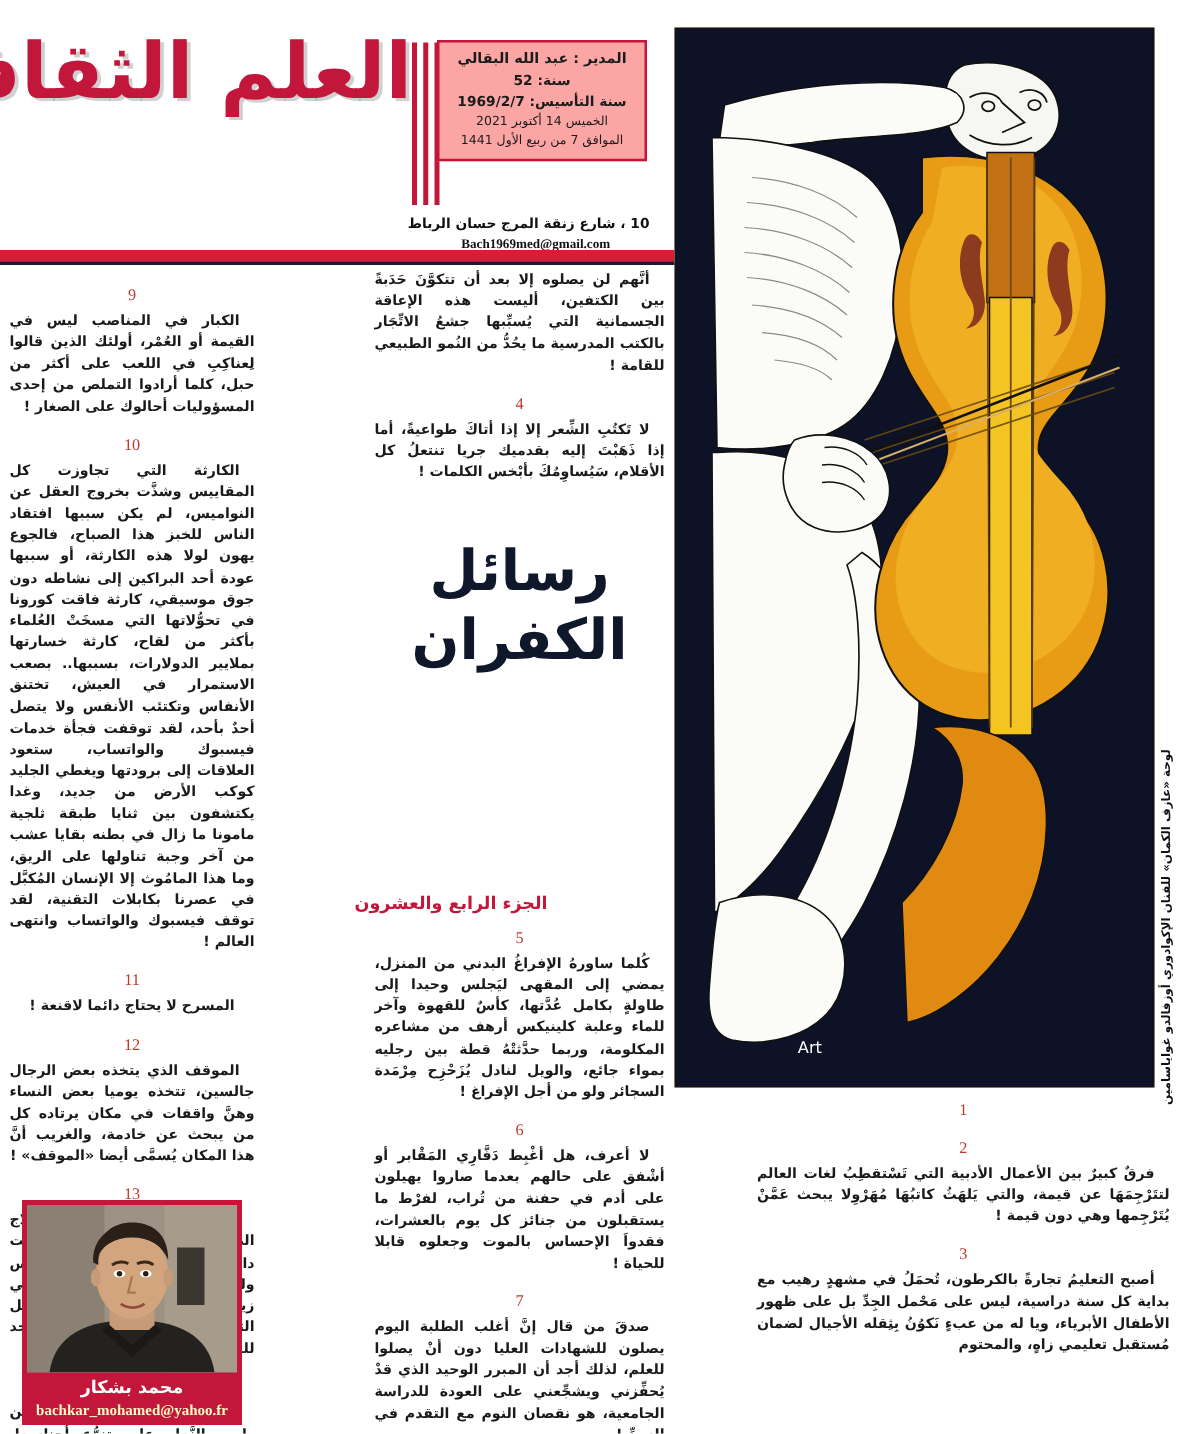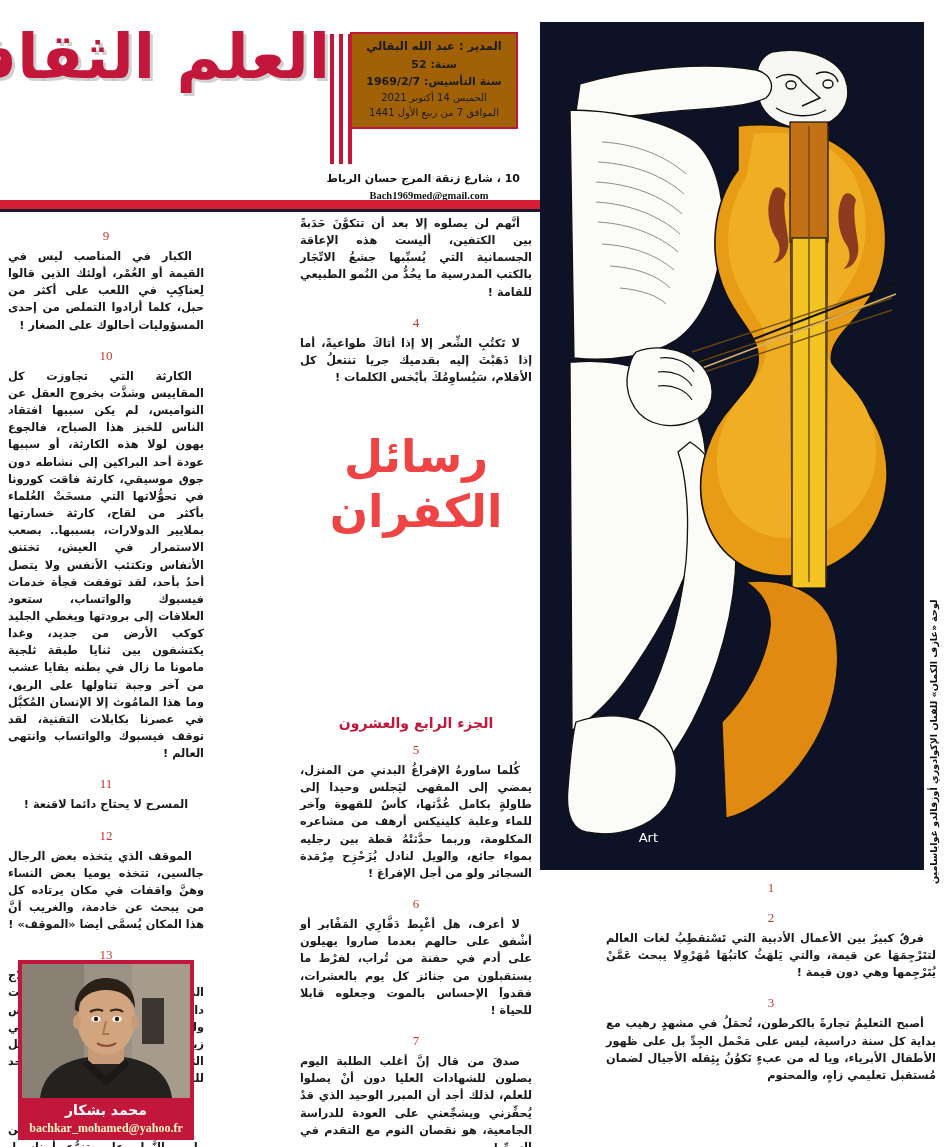--- a/index.html
+++ b/index.html
@@ -27,21 +27,21 @@
   }
   .info-box {
     position: absolute;
     right: 22px;
     top: 32px;
     width: 168px;
     border: 2px solid #c2163a;
     box-sizing: border-box;
     padding: 4px 6px 6px 6px;
     text-align: center;
-    background: #a16207;
+    background: #fca5a5;
   }
   .info-line {
     font-size: 11px;
     font-weight: bold;
     color: #1b1b1b;
     line-height: 1.55;
     white-space: nowrap;
     direction: rtl;
   }
   .info-line.director { font-size: 11.5px; letter-spacing: -0.2px; }
@@ -190,32 +190,32 @@
   .para.center { text-align: center; text-indent: 0; }
 
   
   .article-title {
     position: absolute;
     left: 300px;
     top: 430px;
     width: 232px;
     text-align: center;
     direction: rtl;
-    color: #ef4444;
+    color: #0f172a;
     font-size: 45px;
     font-weight: bold;
     line-height: 1.22;
     letter-spacing: -1px;
   }
   .article-sub {
     position: absolute;
-    left: 300px;
+    left: 284px;
     top: 715px;
     width: 232px;
-    text-align: center;
+    text-align: left;
     direction: rtl;
     color: #c2163a;
     font-size: 14px;
     font-weight: bold;
   }
 
   
   .author-card {
     position: absolute;
     left: 18px;

